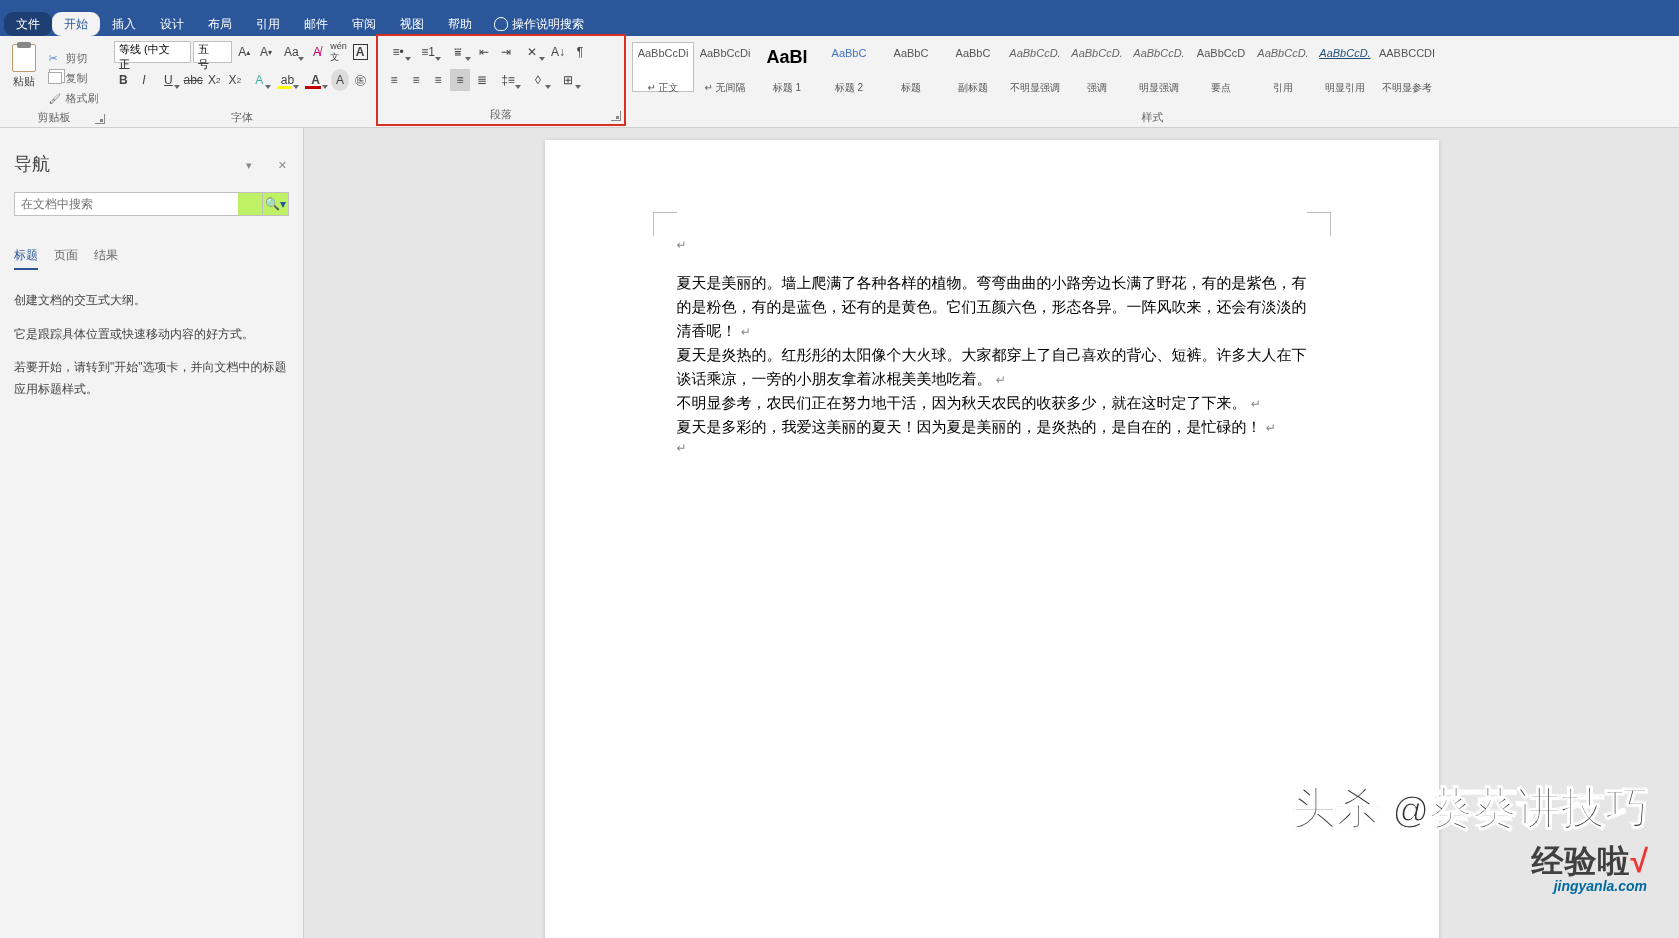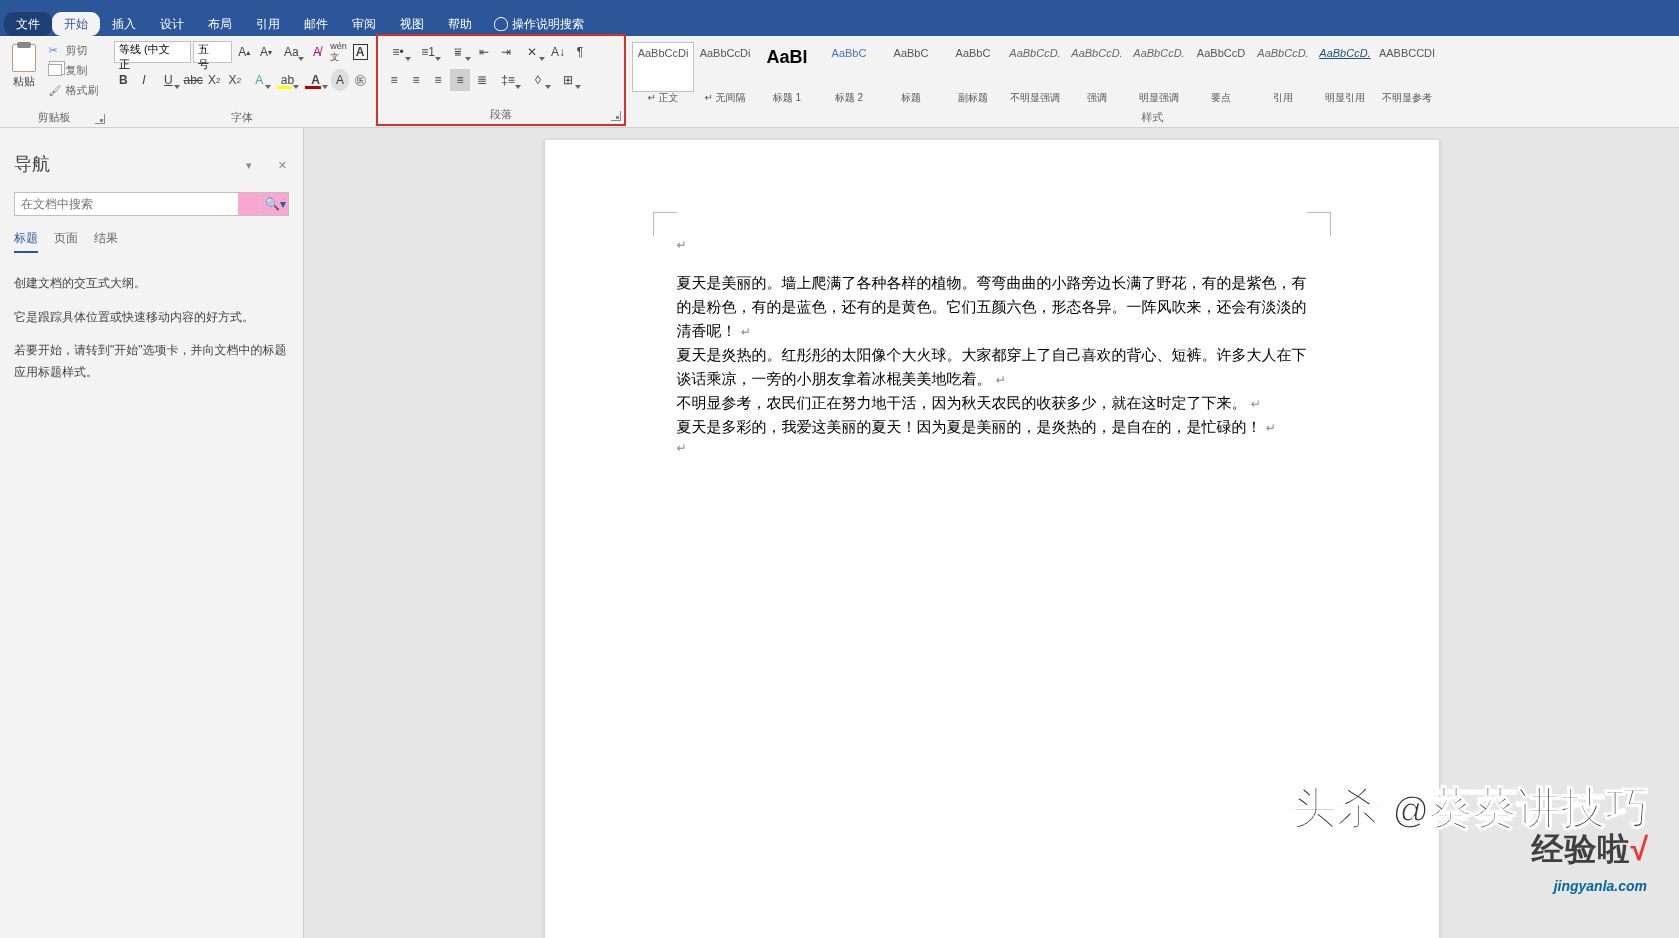--- a/index.html
+++ b/index.html
@@ -22,21 +22,21 @@
 .group-label { position: absolute; bottom: 2px; left: 0; right: 0; text-align: center; font-size: 11px; color: #666; }
 .launcher { position: absolute; bottom: 3px; right: 3px; width: 10px; height: 10px; border: 1px solid #888; border-top: none; border-left: none; }
 .launcher::after { content: ""; position: absolute; right: 1px; bottom: 1px; width: 3px; height: 3px; background: #888; }
 
 
 .g-clipboard { width: 108px; }
 .paste-btn { display: inline-block; width: 36px; text-align: center; }
 .paste-icon { width: 24px; height: 28px; background: linear-gradient(#fff, #fff); border: 1px solid #c49a6c; border-radius: 2px; margin: 4px auto 2px; position: relative; }
 .paste-icon::before { content: ""; position: absolute; top: -3px; left: 4px; width: 14px; height: 6px; background: #888; border-radius: 2px; }
 .paste-text { font-size: 11px; color: #444; }
-.clip-small { display: inline-block; vertical-align: top; margin-left: 2px; margin-top: 0; }
+.clip-small { display: inline-block; vertical-align: top; margin-left: 2px; margin-top: 8px; }
 .clip-item { font-size: 11px; color: #666; display: flex; align-items: center; height: 20px; }
 .clip-item .mini-icon { width: 14px; height: 12px; margin-right: 3px; background: #aaa; }
 .clip-item.cut .mini-icon { background: none; }
 .clip-item.cut .mini-icon::before { content: "✂"; color: #5a8fd6; font-size: 11px; }
 .clip-item.copy .mini-icon { background: #fff; border: 1px solid #aaa; box-shadow: 2px -2px 0 #fff, 2px -2px 0 1px #aaa; }
 .clip-item.format .mini-icon { background: none; }
 .clip-item.format .mini-icon::before { content: "🖌"; font-size: 10px; }
 
 
 .g-font { width: 268px; }
@@ -61,31 +61,31 @@
 .g-styles { flex: 1; padding-top: 6px; }
 .styles-row { display: flex; gap: 0; align-items: flex-start; }
 .style-item { width: 62px; height: 50px; border: 1px solid transparent; text-align: center; padding-top: 4px; cursor: pointer; }
 .style-item.sel { border: 1px solid #c0c0c0; background: #fff; }
 .style-preview { font-size: 11px; color: #555; height: 20px; overflow: hidden; white-space: nowrap; }
 .style-preview.big { font-size: 18px; color: #000; font-weight: bold; }
 .style-preview.blue { color: #4472c4; }
 .style-preview.italic { font-style: italic; color: #666; }
 .style-preview.darkblue { color: #1f4e79; font-style: italic; }
 .style-preview.underline { text-decoration: underline; }
-.style-name { font-size: 10px; color: #555; margin-top: 24px; }
+.style-name { font-size: 10px; color: #555; margin-top: 14px; }
 
 
 .main { display: flex; height: calc(938px - 128px); }
 
 
 .navpane { width: 304px; background: #f3f3f3; border-right: 1px solid #d0d0d0; padding: 12px 14px; }
 .nav-header { display: flex; align-items: center; justify-content: space-between; margin-bottom: 16px; margin-top: 12px; }
 .nav-title { font-size: 18px; color: #444; }
 .nav-ctrl { color: #888; font-size: 11px; cursor: pointer; padding: 2px; }
-.nav-search { display: flex; border: 1px solid #c0c0c0; background: #f9a8d4; height: 24px; margin-bottom: 14px; gap: 24px; }
+.nav-search { display: flex; border: 1px solid #c0c0c0; background: #bef264; height: 24px; margin-bottom: 31px; gap: 24px; }
 .nav-search input { flex: 1; border: none; outline: none; font-size: 12px; padding: 0 6px; color: #888; }
 .search-btn { width: 26px; border-left: 1px solid #c0c0c0; display: flex; align-items: center; justify-content: center; color: #2b579a; font-size: 12px; }
 .nav-tabs { display: flex; gap: 16px; font-size: 12px; margin-bottom: 20px; }
 .nav-tab { color: #666; padding-bottom: 4px; cursor: pointer; }
 .nav-tab.active { color: #2b579a; border-bottom: 2px solid #2b579a; }
 .nav-info { font-size: 12px; color: #444; line-height: 1.8; }
 .nav-info p { margin-bottom: 12px; }
 
 
 .canvas { flex: 1; background: #e6e6e6; display: flex; justify-content: center; padding-top: 12px; overflow: hidden; }
@@ -94,21 +94,21 @@
 .corner.tl { top: 72px; left: 108px; border-left: 1px solid #bbb; border-top: 1px solid #bbb; }
 .corner.tr { top: 72px; right: 108px; border-right: 1px solid #bbb; border-top: 1px solid #bbb; }
 .doc-text { font-family: "SimSun", serif; font-size: 15px; line-height: 1.6; color: #000; }
 .doc-text p { margin-bottom: 0; }
 .para-mark { color: #888; font-size: 12px; }
 
 
 .watermark { position: absolute; right: 30px; font-family: sans-serif; }
 .wm1 { bottom: 100px; font-size: 44px; font-weight: bold; color: #333; -webkit-text-stroke: 1px #fff; text-shadow: 1px 1px 0 #fff, -1px -1px 0 #fff; }
 .wm1 .at { font-weight: normal; font-size: 36px; }
-.wm2 { bottom: 66px; font-size: 32px; font-weight: bold; color: #404040; letter-spacing: 1px; }
+.wm2 { bottom: 54px; font-size: 32px; font-weight: bold; color: #404040; letter-spacing: 1px; }
 .wm2 .red { color: #e33; }
 .wm3 { bottom: 44px; right: 32px; font-size: 14px; font-style: italic; font-weight: bold; color: #0369a1; }
 </style>
 </head>
 <body>
 
 <div class="titlebar"></div>
 
 <div class="menubar">
   <div class="menu-tab file">文件</div>

